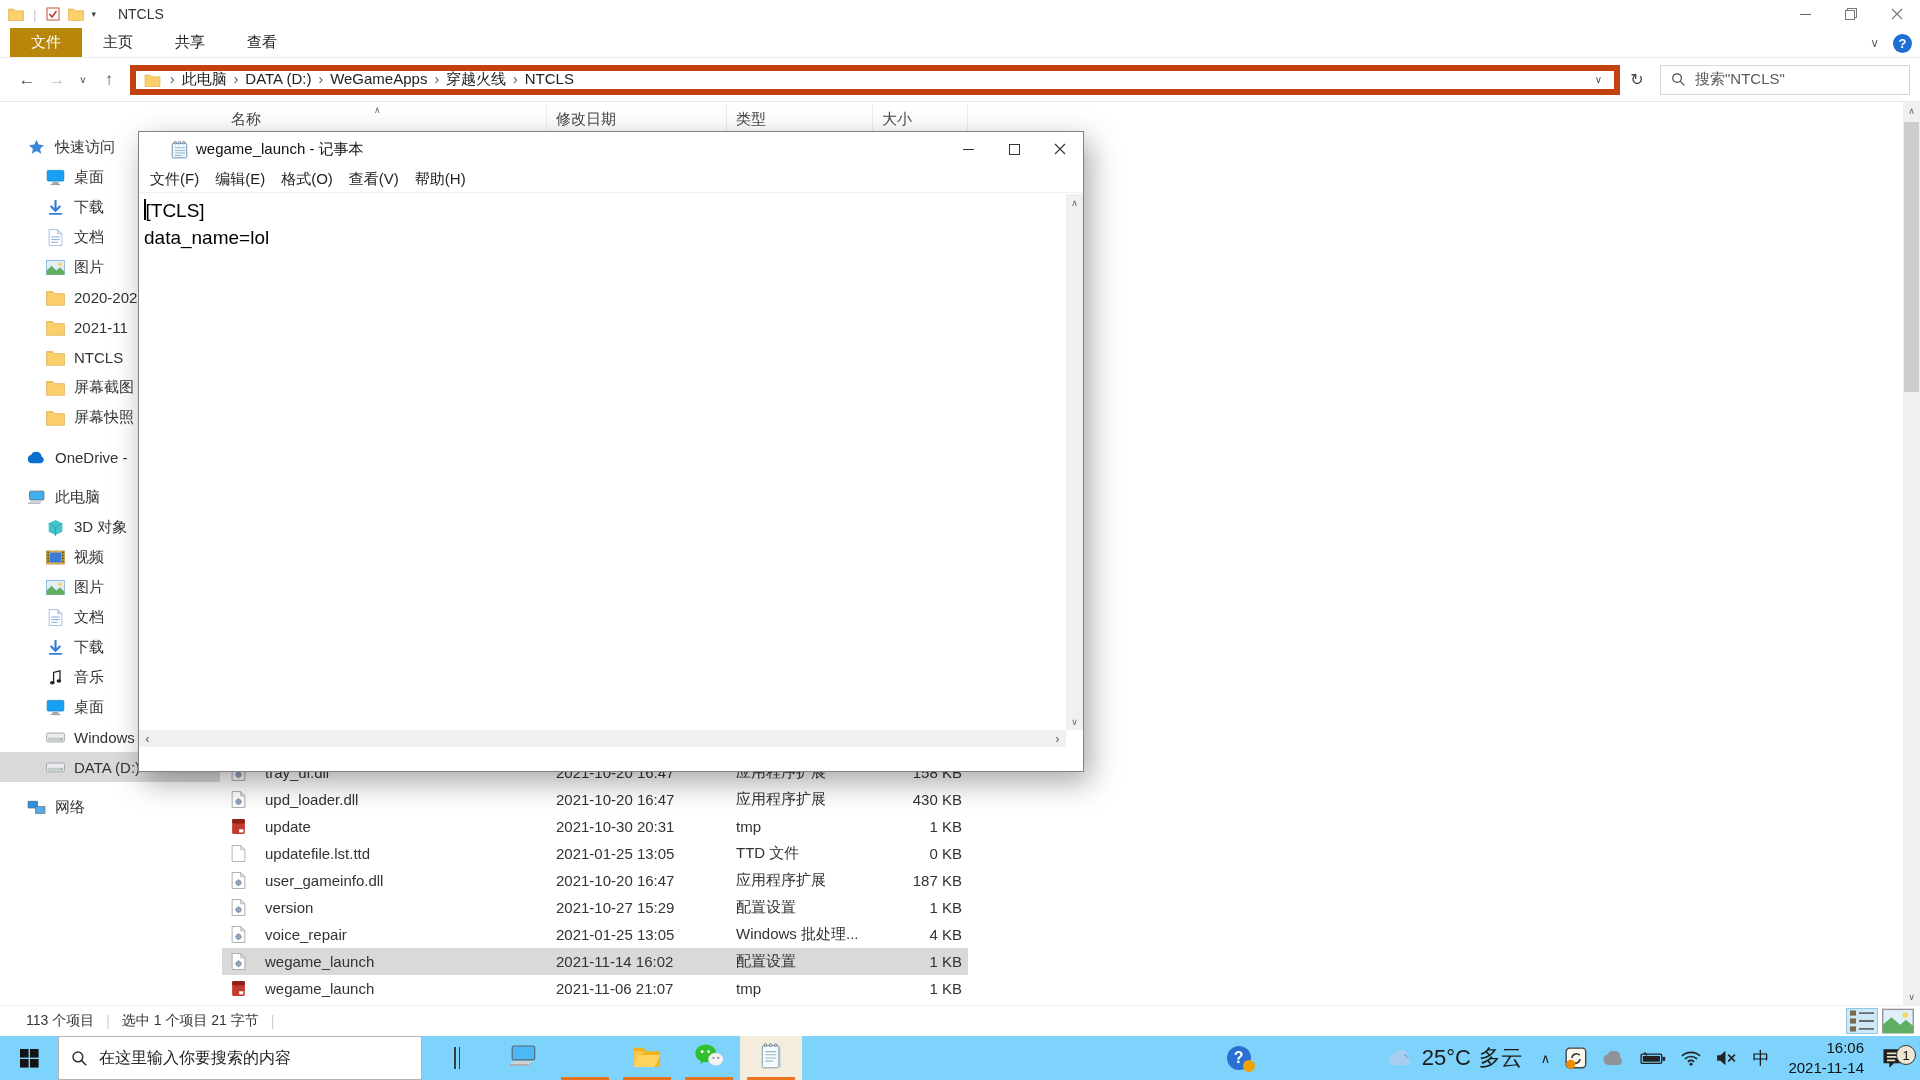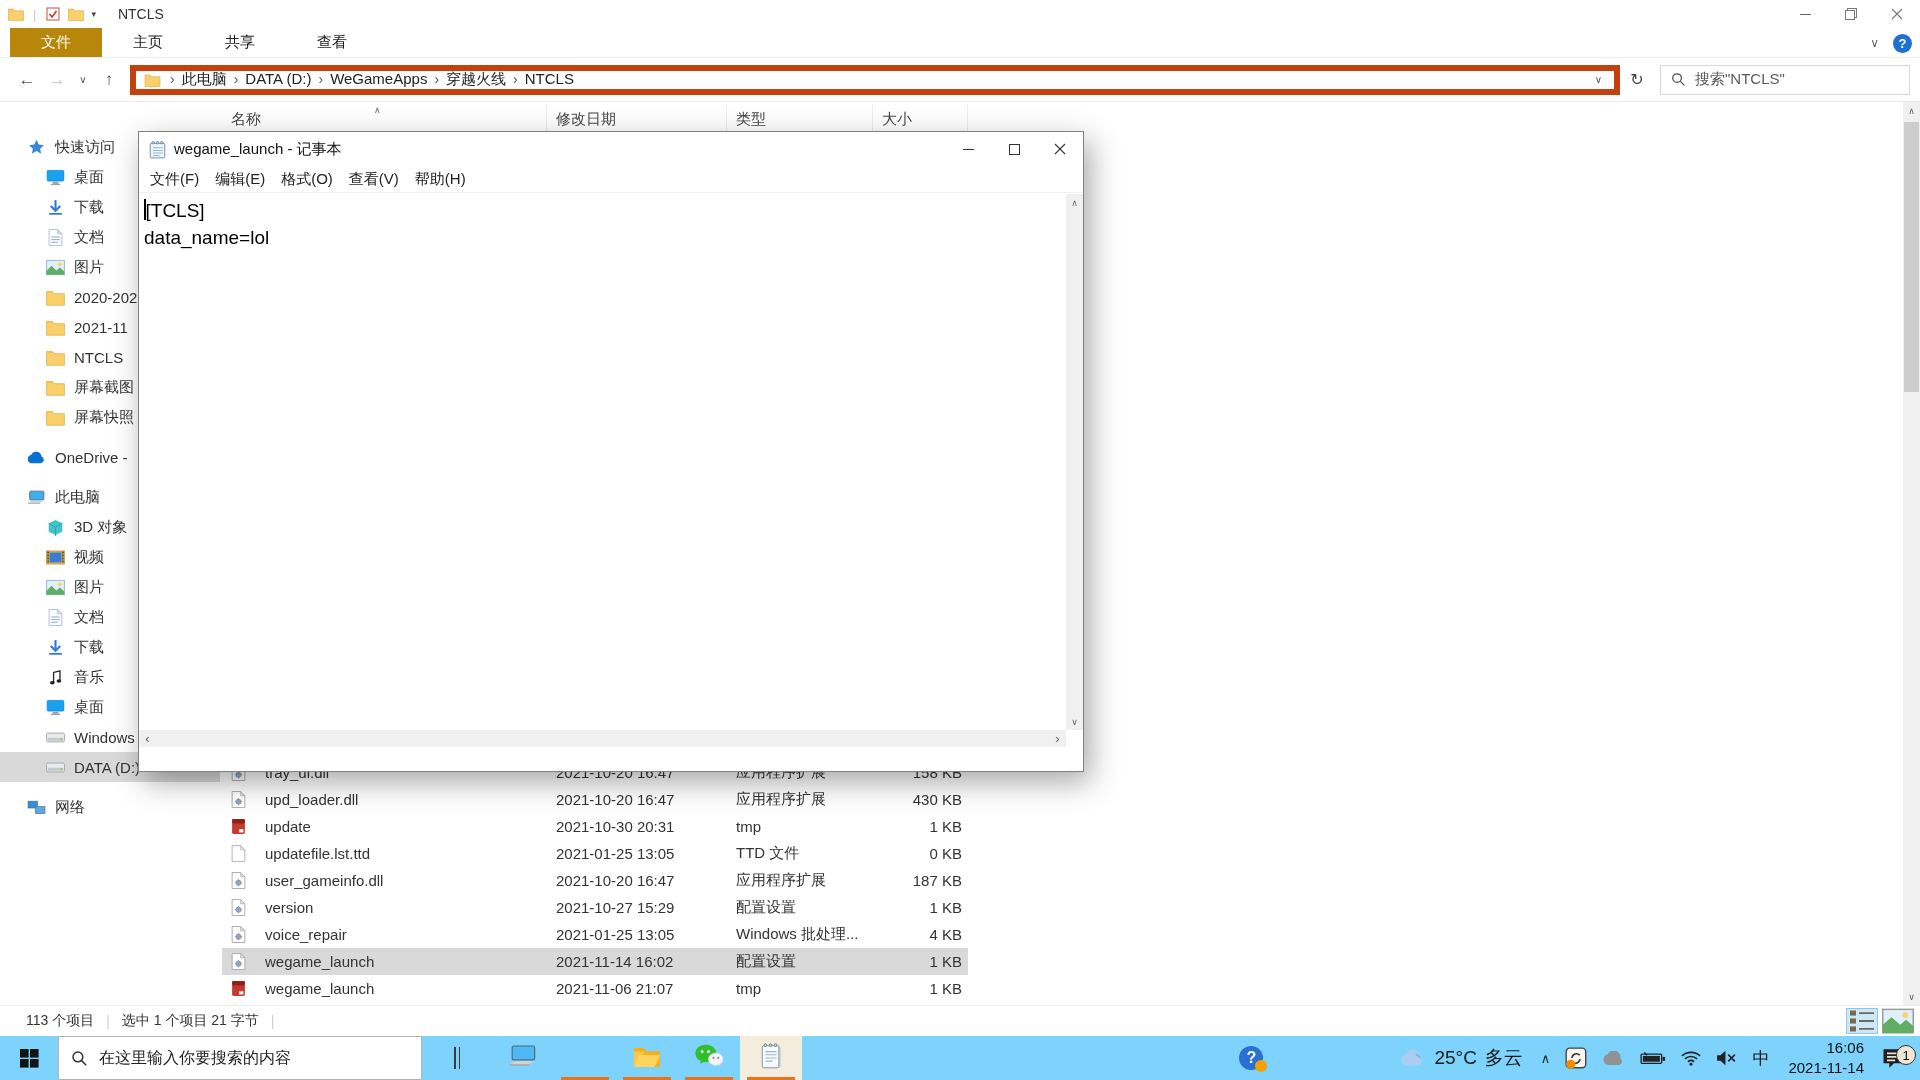--- a/index.html
+++ b/index.html
@@ -10,21 +10,21 @@
   #explorer{position:absolute;left:0;top:0;right:0;bottom:44px;background:#fff;}
   .titlebar{height:28px;display:flex;align-items:center;padding-left:8px;font-size:14px;color:#222;}
   .qat{display:flex;align-items:center;gap:7px;}
   .qat .ic{width:16px;height:14px;display:flex;}
   .qat-divider{color:#c8c8c8;font-size:13px;margin:0 2px;}
   .qat-caret{font-size:9px;color:#444;}
   .win-title{margin-left:22px;color:#333;}
   .win-controls{margin-left:auto;display:flex;height:28px;}
   .wc-btn{width:46px;display:flex;align-items:center;justify-content:center;}
   .ribbon-row{height:30px;display:flex;align-items:stretch;border-bottom:1px solid #ececec;position:relative;font-size:15px;}
-  .rtab{display:flex;align-items:center;padding:0 31px;color:#222;font-family:Liberation Mono, monospace;}
+  .rtab{display:flex;align-items:center;padding:0 21px;color:#222;font-family:Liberation Mono, monospace;}
   .rtab.file{color:#fff;margin-left:10px;}
   .ribbon-right{position:absolute;right:8px;top:0;height:30px;display:flex;align-items:center;gap:14px;}
   .ribbon-chev{color:#666;font-size:12px;}
   .help-circle{width:19px;height:19px;border-radius:50%;background:#1d6fd4;color:#fff;font-size:13px;font-weight:bold;display:flex;align-items:center;justify-content:center;}
   .address-row{height:44px;display:flex;align-items:center;padding:0 10px 0 12px;border-bottom:1px solid #e9e9e9;}
   .nav-btn{width:30px;text-align:center;font-size:17px;color:#555;}
   .nav-btn.disabled{color:#c3c3c3;}
   .nav-chev{width:22px;text-align:center;font-size:10px;color:#555;}
   .addr-box{flex:1;height:30px;border:6px solid #c2410c;display:flex;align-items:center;padding:0 4px 0 8px;font-size:15px;color:#222;margin-left:6px;}
   .addr-box .ic{width:17px;height:14px;display:flex;margin-right:2px;}
@@ -68,21 +68,21 @@
   .vscroll .thumb{position:absolute;left:1px;width:15px;background:#cdcdcd;top:20px;height:270px;}
 
   .ex-status{position:absolute;left:0;bottom:0;right:0;height:31px;border-top:1px solid #eee;display:flex;align-items:center;font-size:14px;color:#333;padding-left:26px;}
   .st-div{color:#d0d0d0;margin:0 12px;}
   .view-toggles{position:absolute;right:6px;top:2px;display:flex;gap:4px;align-items:center;}
   .vt{width:32px;height:26px;display:flex;align-items:center;justify-content:center;}
   .vt.active{background:#cde8f7;border:1px solid #8ec7e8;}
 
   
   #notepad{position:absolute;left:138px;top:131px;width:946px;height:641px;background:#fff;border:1px solid #828282;box-shadow:6px 10px 28px rgba(0,0,0,.35);}
-  .np-title{height:34px;display:flex;align-items:center;padding-left:9px;font-size:15px;color:#111;}
+  .np-title{height:34px;display:flex;align-items:center;padding-left:9px;font-size:15px;color:#111;margin-left:22px;}
   .np-title .ic{width:19px;height:19px;display:flex;margin-right:7px;}
   .np-controls{margin-left:auto;display:flex;height:34px;}
   .np-controls .wc-btn{height:34px;}
   .np-menu{height:27px;display:flex;align-items:center;font-size:15px;color:#222;padding-left:3px;border-bottom:1px solid #f0f0f0;}
   .np-menu .mi{padding:0 8px;}
   .np-text{position:absolute;left:0;top:62px;right:17px;bottom:41px;background:#fff;padding:3px 0 0 5px;font-family:"DejaVu Sans Mono","Liberation Mono",monospace;font-size:19px;color:#000;}
   .np-line{height:27px;line-height:27px;white-space:pre;}
   .caret-bar{display:inline-block;width:1.5px;height:21px;background:#000;vertical-align:-3px;}
   .np-vscroll{position:absolute;right:0;top:62px;width:17px;bottom:41px;background:#f0f0f0;}
   .np-hscroll{position:absolute;left:0;right:17px;bottom:24px;height:17px;background:#f0f0f0;}
@@ -105,21 +105,21 @@
   .tb-grip i{display:block;width:1.6px;height:22px;background:#3c3c3c;}
   .tb-apps{display:flex;height:44px;}
   .tb-app{width:62px;height:44px;position:relative;display:flex;align-items:center;justify-content:center;}
   .tb-app.active{background:#f4eddd;}
   .tb-app .under{position:absolute;left:7px;right:7px;bottom:0;height:3px;background:#e8751d;}
   .tb-spacer{flex:1;}
   .tray{display:flex;align-items:center;height:44px;gap:0;}
   .tray-item{height:44px;display:flex;align-items:center;justify-content:center;padding:0 7px;}
   .help-badge{position:relative;width:24px;height:24px;border-radius:50%;background:#2a6fd2;color:#fff;font-weight:bold;font-size:16px;display:flex;align-items:center;justify-content:center;}
   .help-badge .dot{position:absolute;right:-4px;bottom:-2px;width:12px;height:12px;border-radius:50%;background:#f0a200;}
-  .weather{display:flex;align-items:center;gap:8px;font-size:19px;color:#1a1a1a;padding:0 10px;}
+  .weather{display:flex;align-items:center;gap:8px;font-size:22px;color:#1a1a1a;padding:0 10px;}
   .tray-chev{font-size:13px;color:#222;padding:0 8px;}
   .ime{font-size:17px;color:#111;padding:0 9px;}
   .clock{font-size:15px;color:#111;text-align:right;line-height:1.35;padding:0 10px;}
   .notif{position:relative;padding:0 14px 0 8px;height:44px;display:flex;align-items:center;}
   .notif .badge{position:absolute;right:4px;top:9px;width:20px;height:20px;border-radius:50%;background:#efe7d4;border:1.5px solid #333;color:#111;font-size:13px;display:flex;align-items:center;justify-content:center;}
   .edge-icon{width:27px;height:27px;border-radius:50%;background:radial-gradient(circle at 68% 28%,#7ae4cf 0 16%,transparent 17%),conic-gradient(from 210deg,#0ba2dc,#2cd4b0 28%,#1186d6 55%,#0a5cae 80%,#0ba2dc);}
   .ic svg,.vt svg{width:100%;height:100%;}
 </style>
 </head>
 <body>

